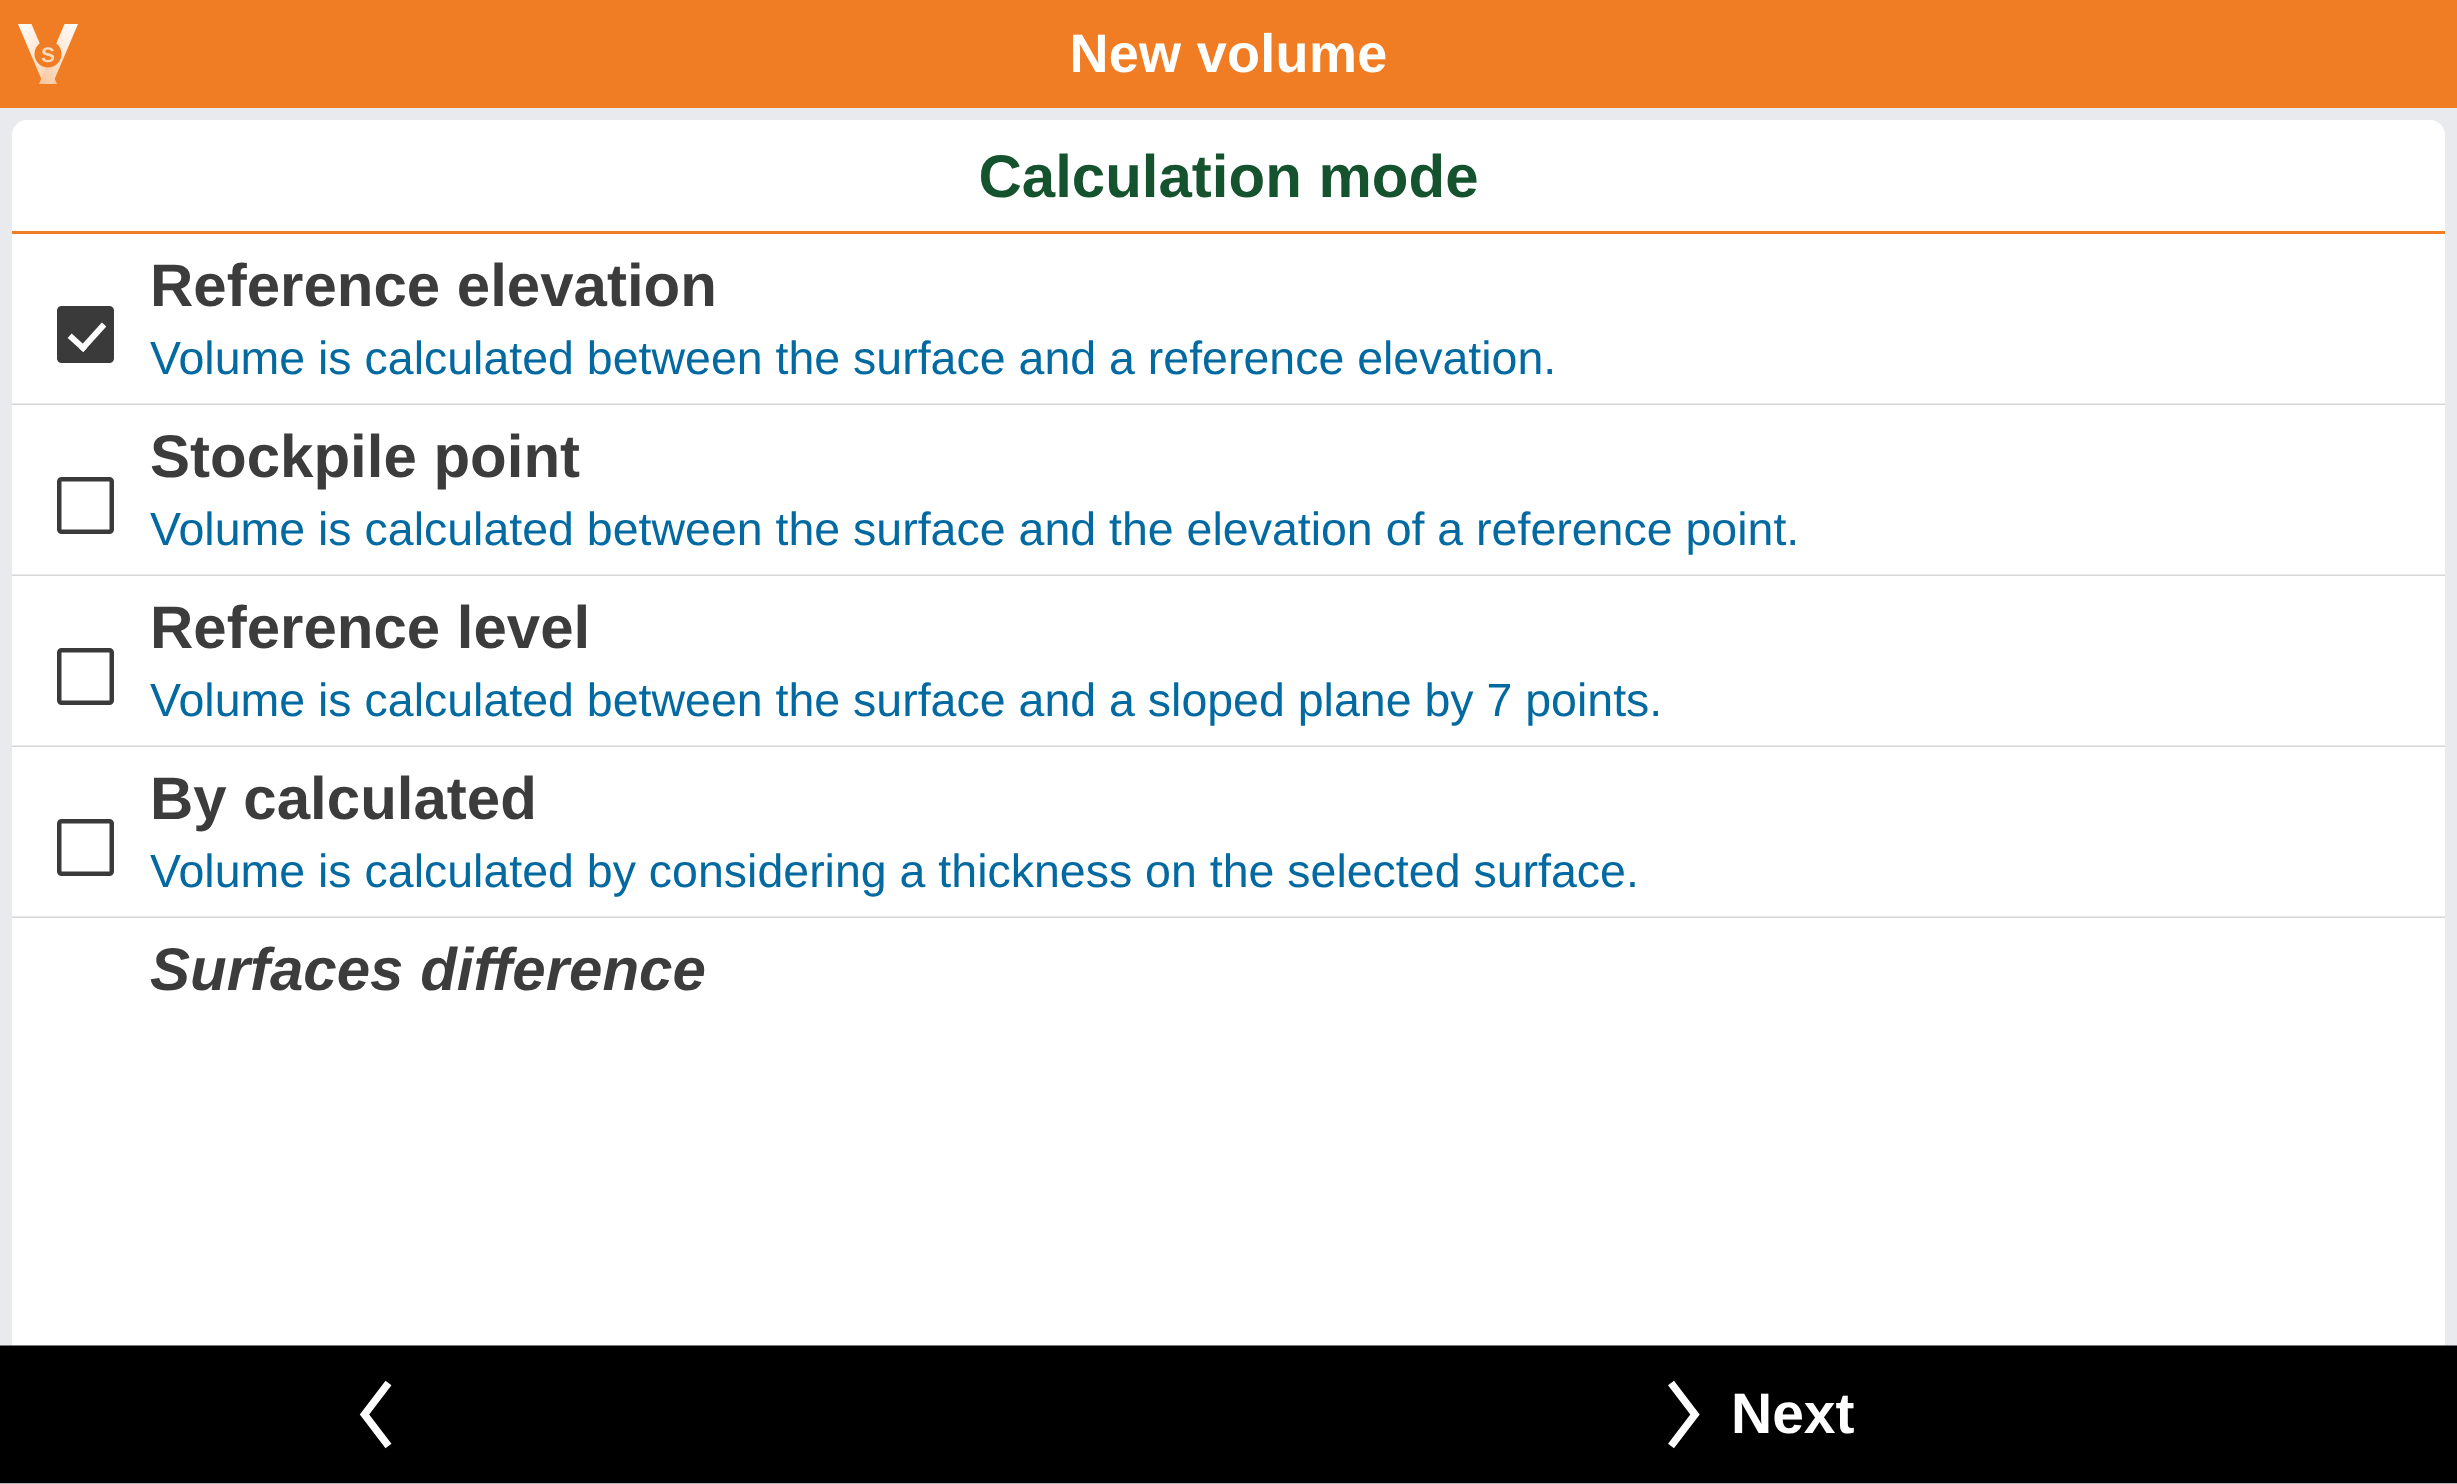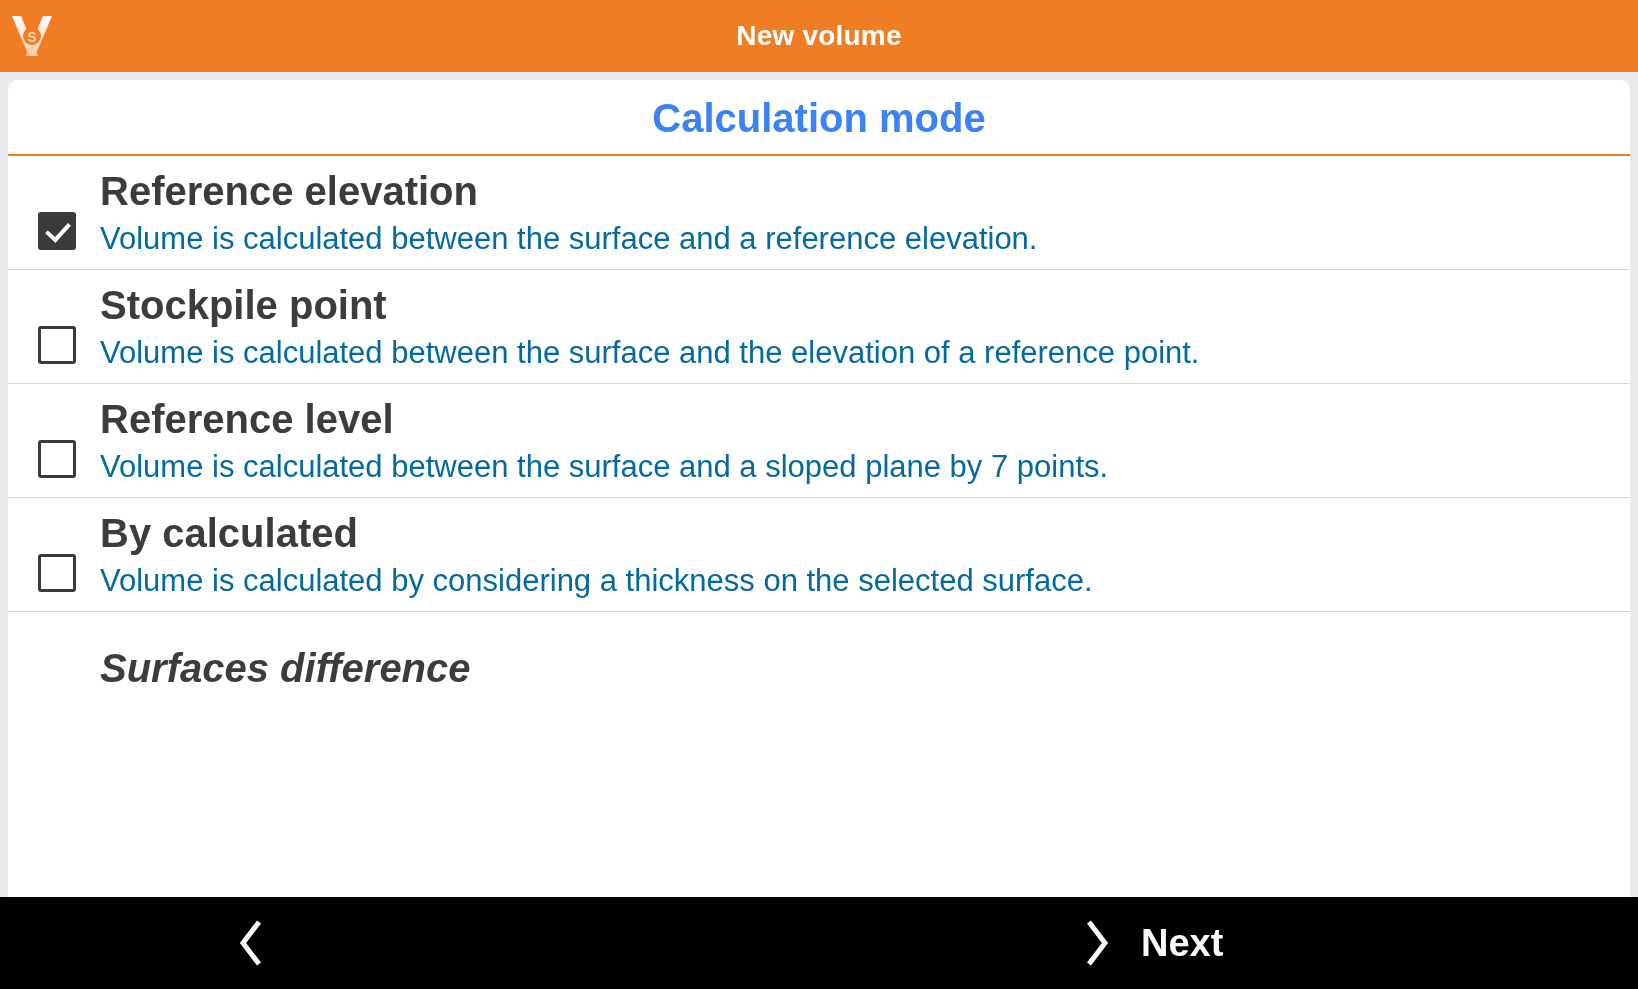--- a/index.html
+++ b/index.html
@@ -35,21 +35,21 @@
     position: absolute;
     left: 4px;
     top: 50%;
     transform: translateY(-50%);
     width: 56px;
     height: 56px;
   }
   .app-logo svg { display: block; width: 56px; height: 56px; }
   .title-text {
     color: #ffffff;
-    font-size: 28px;
+    font-size: 36px;
     font-weight: bold;
     letter-spacing: 0.2px;
     line-height: 1;
   }
 
   
   .card-wrap {
     flex: 1 1 auto;
     padding: 8px 8px 0 8px;
     min-height: 0;
@@ -66,35 +66,35 @@
     min-height: 0;
   }
 
   .section-header {
     flex: 0 0 auto;
     text-align: center;
     padding: 16px 0 14px 0;
     border-bottom: 2px solid #f07d24;
   }
   .section-header-text {
-    color: #3b82f6;
+    color: #14532d;
     font-size: 40px;
     font-weight: bold;
     line-height: 1.1;
   }
 
   .options {
     flex: 1 1 auto;
     overflow: hidden;
     min-height: 0;
   }
 
   .option-row {
     display: flex;
-    align-items: center;
+    align-items: flex-start;
     padding: 12px 16px 10px 16px;
     border-bottom: 1px solid #d6d6d6;
     min-height: 112px;
   }
   .option-row:last-child { border-bottom: none; font-style: italic; }
 
   .checkbox {
     flex: 0 0 auto;
     width: 38px;
     height: 38px;
@@ -153,26 +153,26 @@
     top: 50%;
     transform: translateY(-50%);
     display: flex;
     align-items: center;
     justify-content: center;
     width: 80px;
     height: 80px;
   }
   .nav-next {
     position: absolute;
-    left: 1085px;
+    left: 1110px;
     top: 50%;
     transform: translateY(-50%);
     display: flex;
     align-items: center;
-    gap: 30px;
+    gap: 18px;
   }
   .chev {
     display: block;
     width: 26px;
     height: 48px;
   }
   .nav-next-label {
     color: #ffffff;
     font-size: 38px;
     font-weight: bold;

